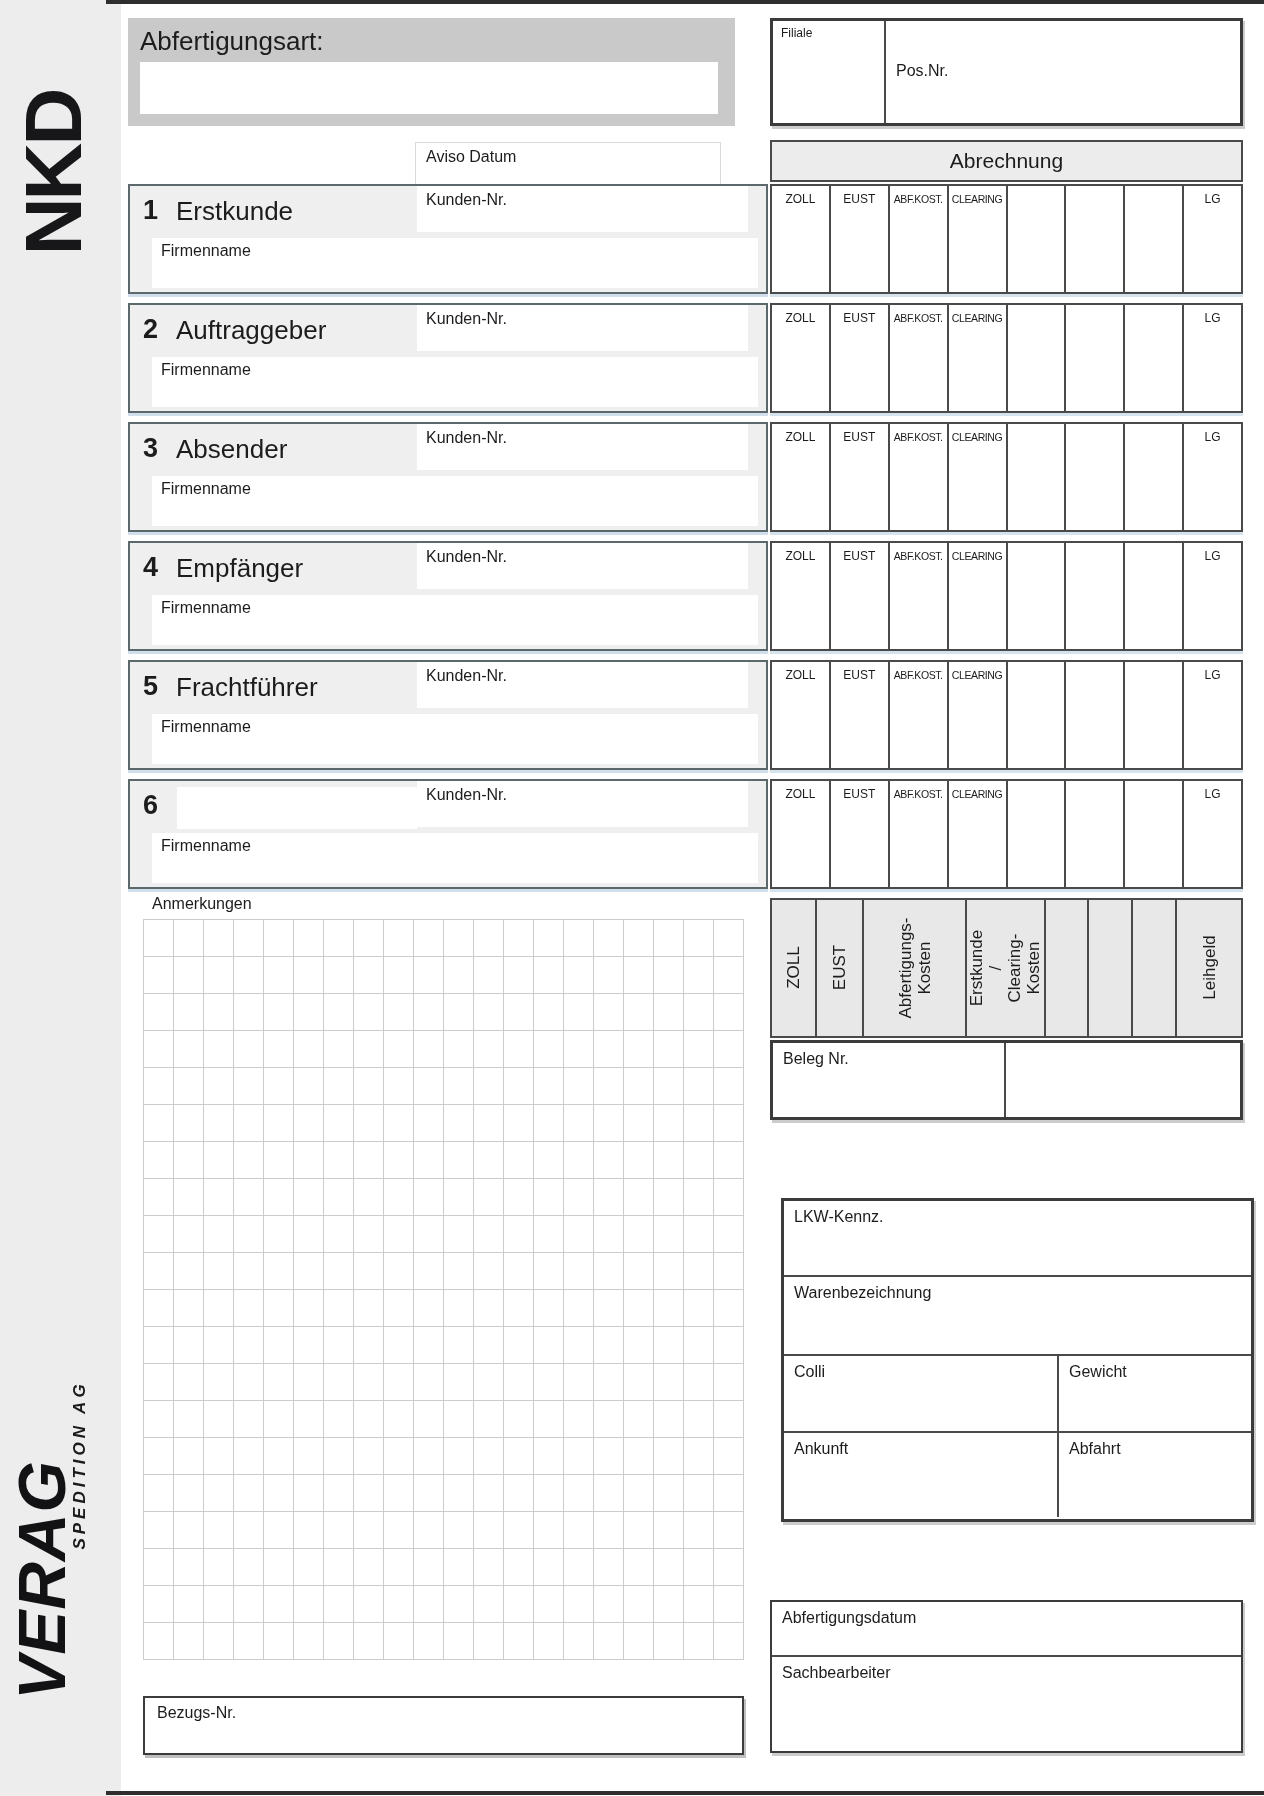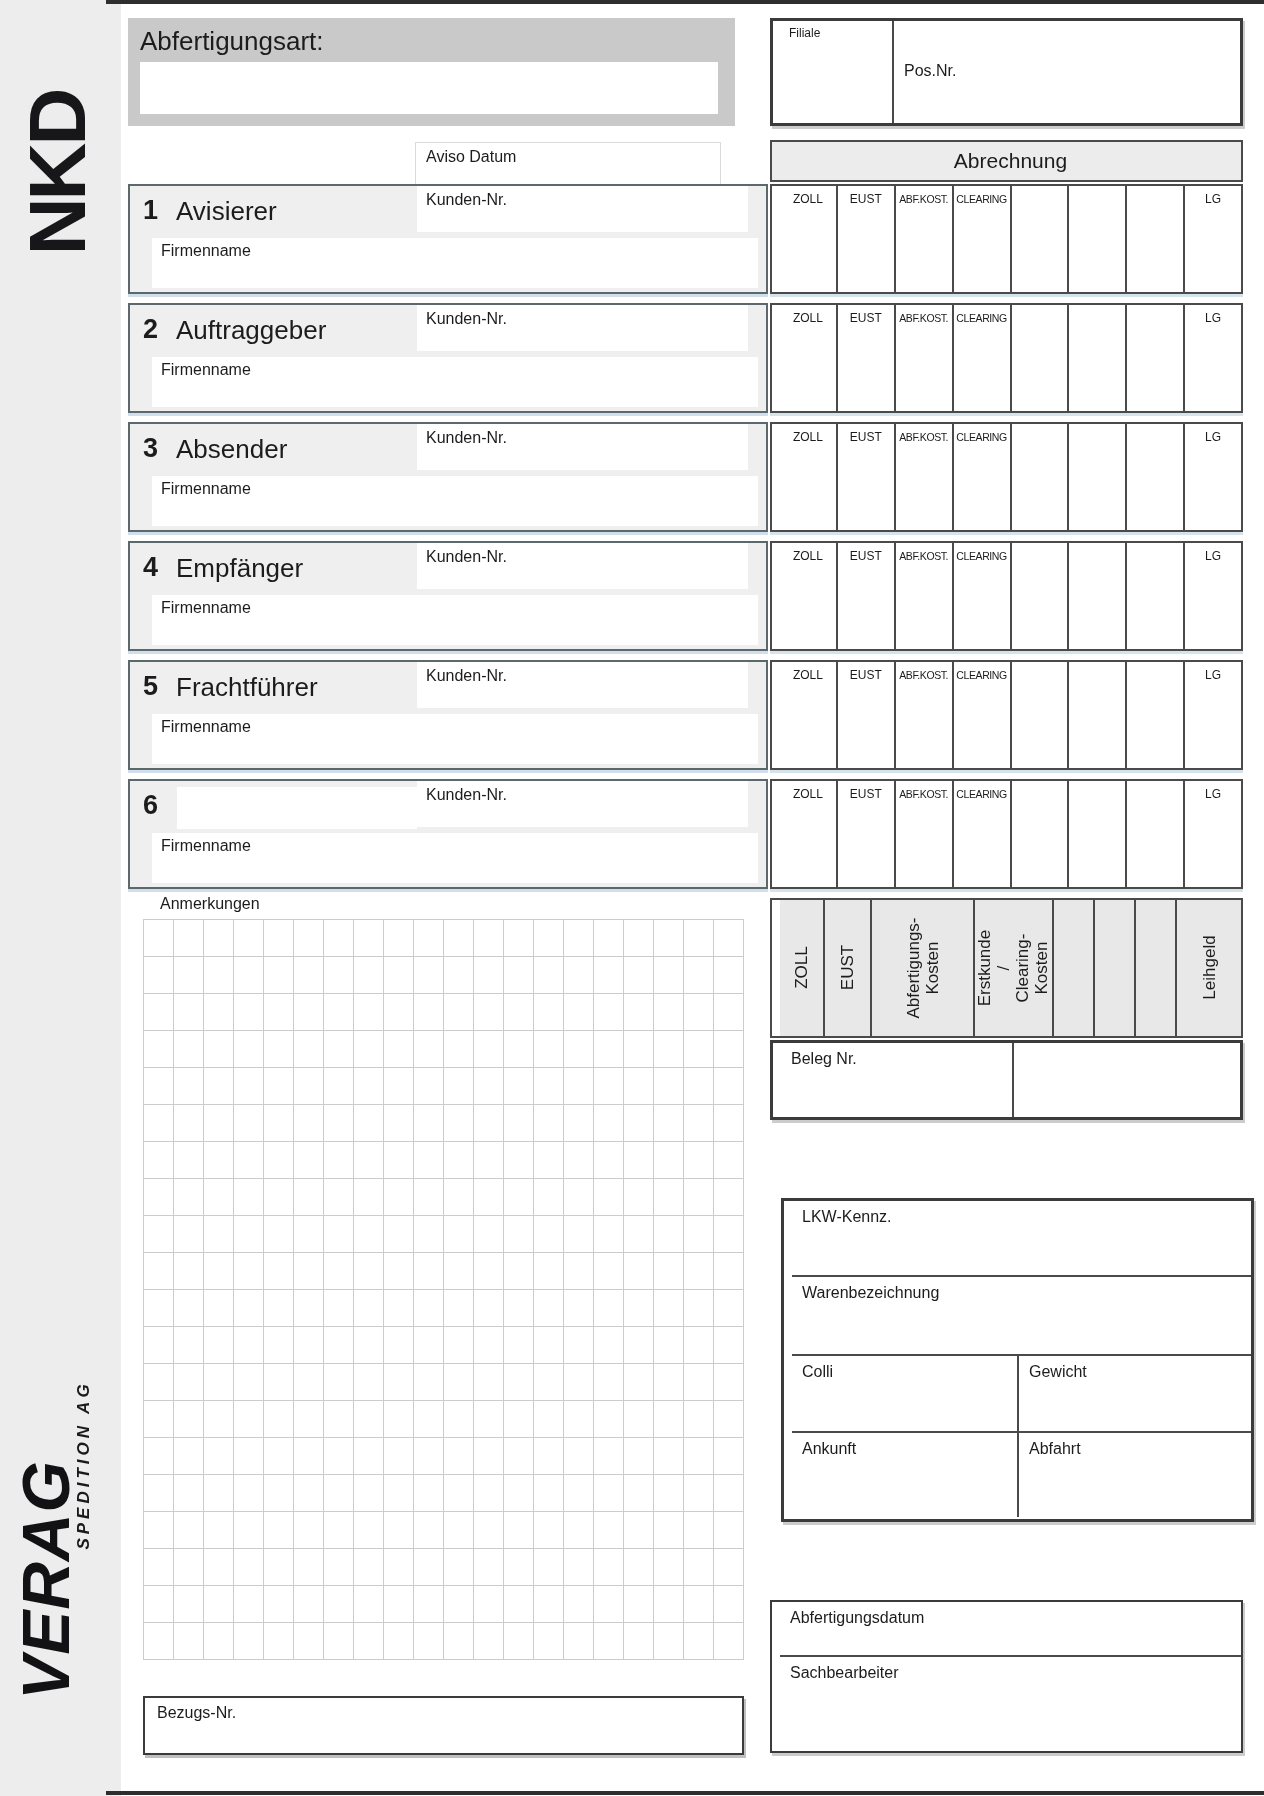--- a/index.html
+++ b/index.html
@@ -6,21 +6,21 @@
     --page_bg:#ffffff; --sidebar_bg:#ededed; --block_gray:#c9c9c9;
     --panel_gray:#efefef; --header_gray:#ececec; --rot_gray:#e8e8e8;
     --border_heavy:#3b3b3b; --border_mid:#4a4a4a; --border_section:#5d686d;
     --grid_line:#cccccc; --text:#1c1c1c;
   }
   *{margin:0;padding:0;box-sizing:border-box;}
   html,body{background:#fff;}
   body{font-family:"Liberation Sans","DejaVu Sans",sans-serif;color:var(--text);}
   .page{position:relative;width:1264px;height:1796px;background:var(--page_bg);overflow:hidden;}
 
-  .abs{position:absolute;padding-left:8px;}
+  .abs{position:absolute;}
   .sidebar{left:0;top:0;width:121px;height:1796px;background:var(--sidebar_bg);}
   .hairline{height:4px;background:#2e2e2e;}
 
   .vwrap{display:flex;align-items:center;justify-content:center;}
   .vtext{transform:rotate(-90deg);white-space:nowrap;}
   .nkd-box{left:4px;top:48px;width:100px;height:250px;}
   .nkd-box .vtext{font-size:80px;font-weight:900;letter-spacing:-3px;color:#17171a;}
   .verag-box{left:-4px;top:1385px;width:92px;height:390px;}
   .verag-box .vtext{font-size:66px;font-weight:900;font-style:italic;letter-spacing:1px;color:#121214;}
   .sped-box{left:56px;top:1330px;width:48px;height:270px;}
@@ -59,21 +59,21 @@
   .beleg-box{left:770px;top:1040px;width:473px;height:80px;background:#fff;border:3px solid var(--border_heavy);display:flex;box-shadow:2px 3px 0 rgba(110,110,110,.35);gap:20px;}
   .beleg-cell{width:233px;border-right:2px solid var(--border_mid);padding:7px 10px;font-size:16px;}
   .betrag-cell{flex:1;padding:7px 10px;font-size:16px;position:relative;}
   .euro{position:absolute;right:16px;bottom:8px;font-size:30px;}
 
   .lkw-group{left:770px;top:1198px;width:473px;height:324px;background:#fff;border:3px solid var(--border_heavy);box-shadow:2px 3px 0 rgba(110,110,110,.35);margin-left:11px;}
   .lkw-row{border-bottom:2.5px solid var(--border_mid);padding:7px 10px;font-size:16px;}
   .lkw-r1{height:76px;}
   .lkw-r2{height:79px;}
   .split{display:flex;padding:0;}
-  .split .cell-l{width:227px;border-right:2.5px solid var(--border_mid);padding:7px 10px;}
+  .split .cell-l{width:275px;border-right:2.5px solid var(--border_mid);padding:7px 10px;}
   .split .cell-r{flex:1;padding:7px 10px;}
   .lkw-r3{height:77px;}
   .lkw-r4{height:84px;border-bottom:none;}
 
   .proc-group{left:770px;top:1600px;width:473px;height:153px;background:#fff;border:2.5px solid var(--border_heavy);box-shadow:2px 3px 0 rgba(110,110,110,.35);}
   .proc-r1{height:55px;border-bottom:2.5px solid var(--border_mid);padding:7px 10px;font-size:16px;}
   .proc-r2{padding:7px 10px;font-size:16px;}
 
   .anm-label{left:152px;top:895px;font-size:16px;}
   .grid{left:143px;top:919px;width:601px;height:741px;background-color:#fff;
@@ -119,21 +119,21 @@
 
   <div class="abs abrech-header">Abrechnung</div>
 
   <div class="abs aviso-box">
     <span>Aviso Datum</span>
   </div>
 
   <div id="sections">
     <div class="abs section" style="top:184px">
       <span class="sec-num">1</span>
-      <span class="sec-title">Avisierer</span>
+      <span class="sec-title">Erstkunde</span>
 
       <div class="sec-kunden">
         <span>Kunden-Nr.</span>
       </div>
       <div class="sec-firmen">
         <span>Firmenname</span>
       </div>
     </div>
     <div class="abs section" style="top:303px">
       <span class="sec-num">2</span>

